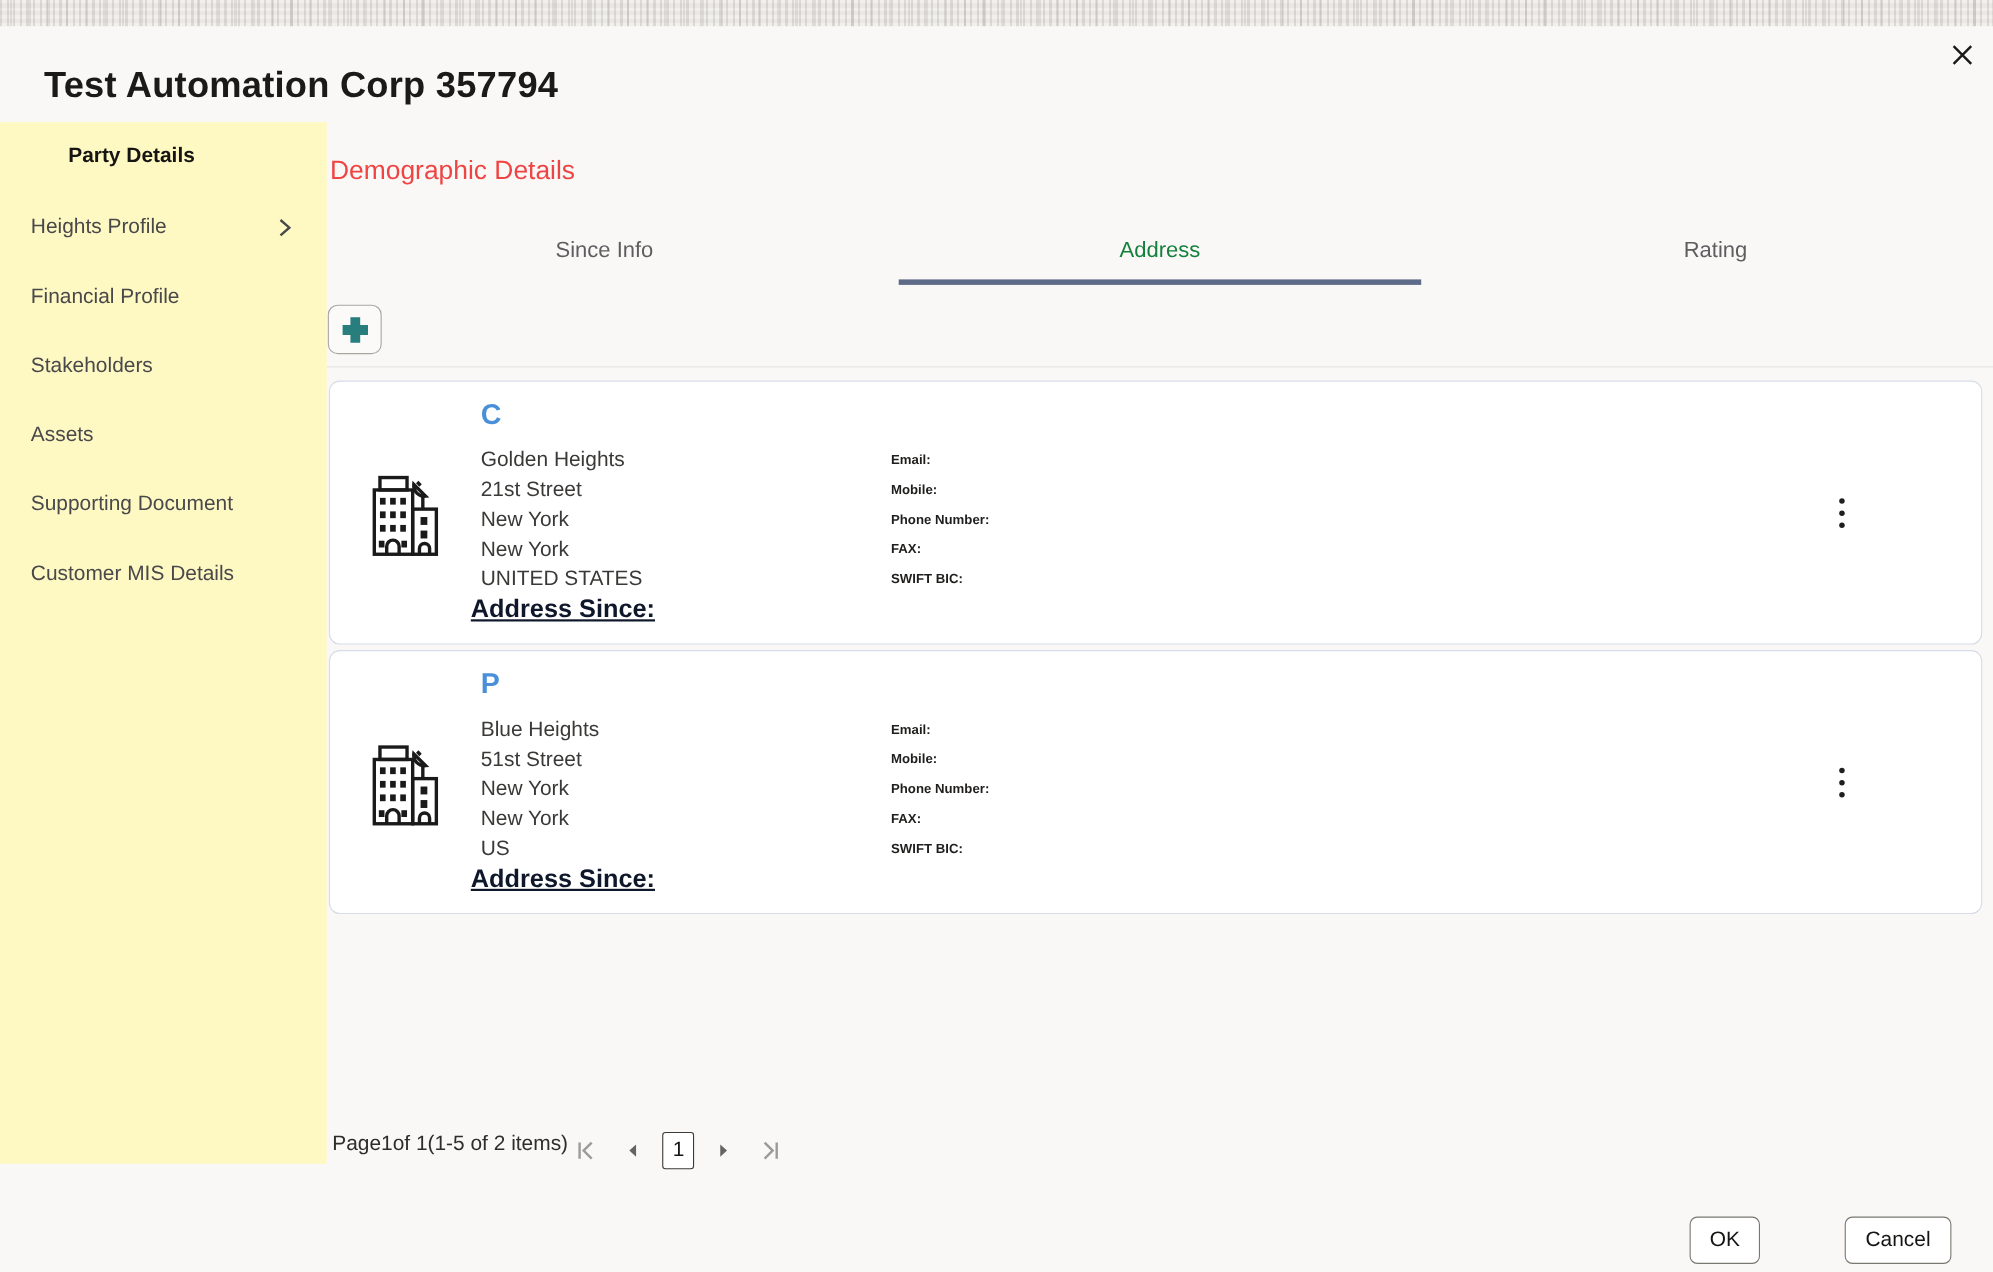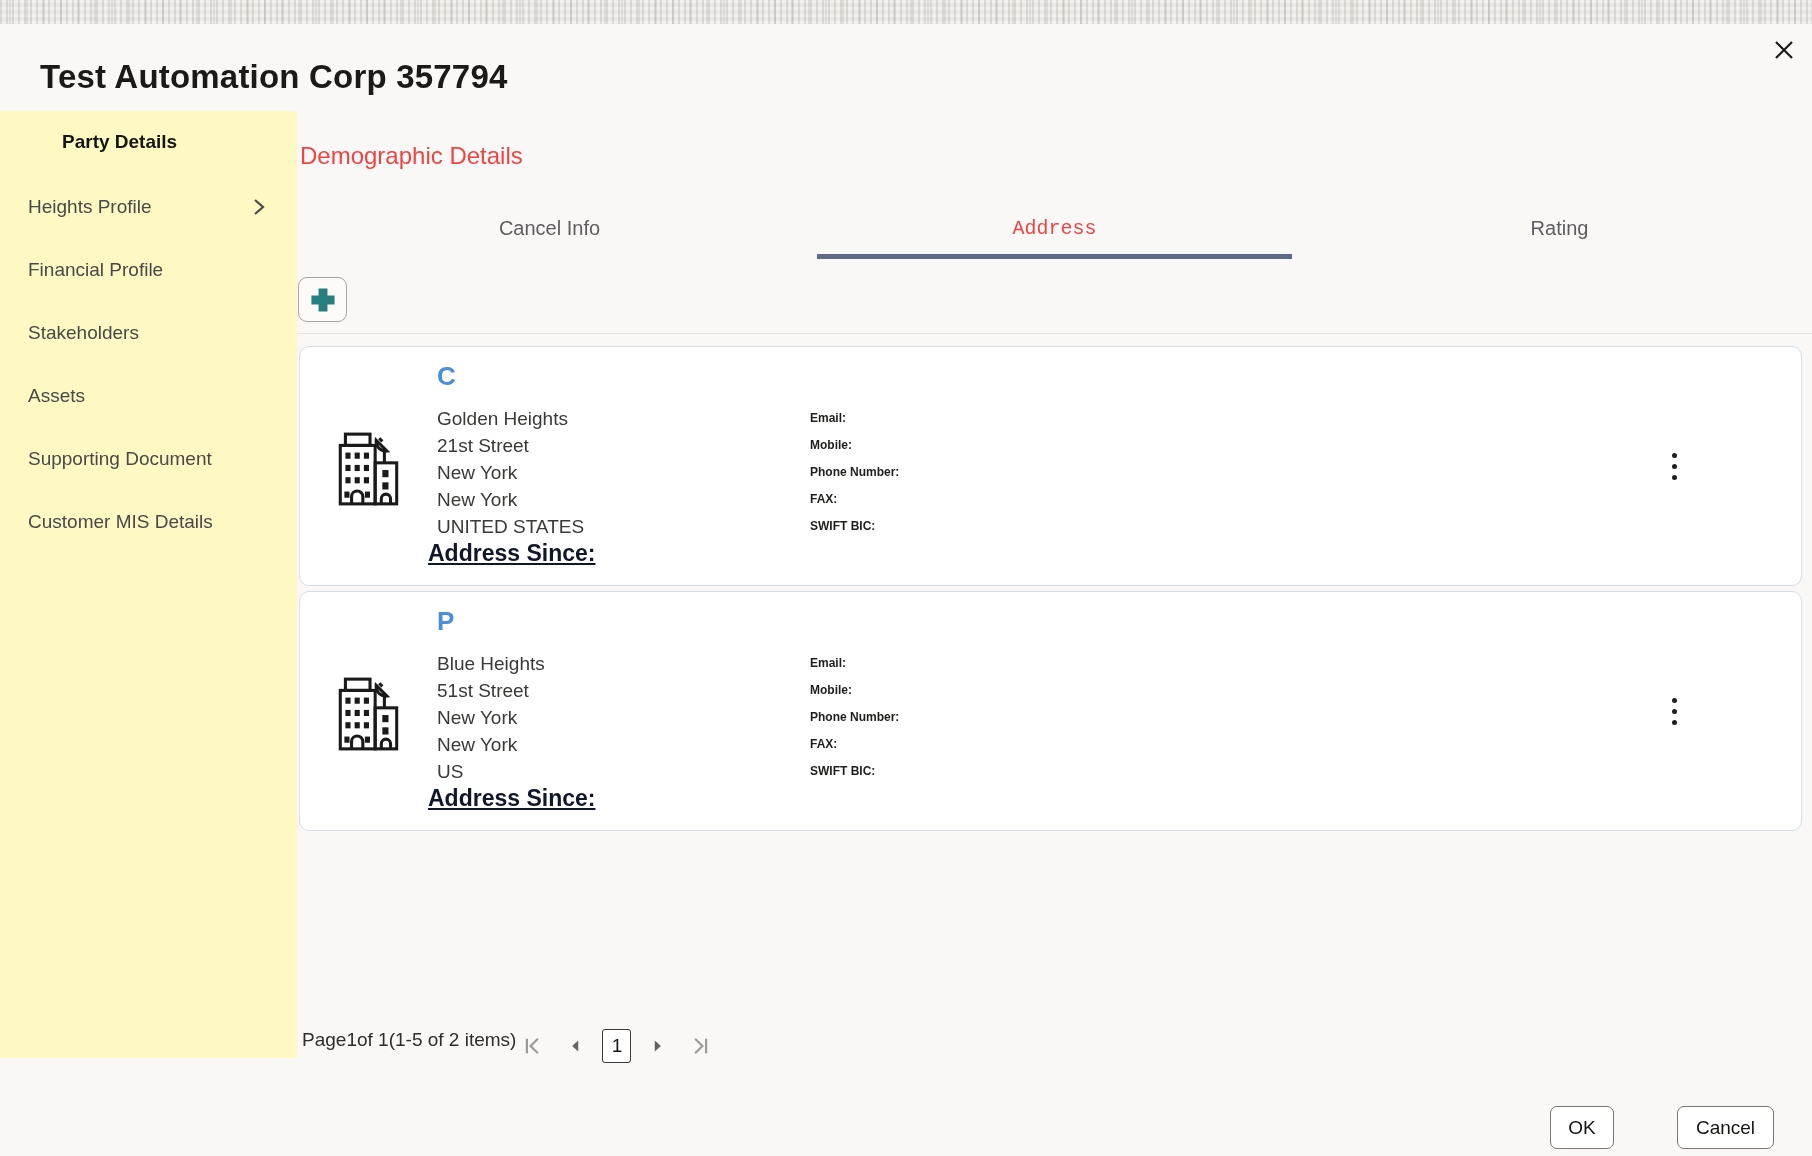--- a/index.html
+++ b/index.html
@@ -51,21 +51,21 @@
 
   
   .content { position:absolute; left:297px; top:87px; width:1515px; height:947px; }
   .page-title { position:absolute; left:3px; top:31px; font-size:24px; font-weight:500; color:#ef4444; }
 
   .tab-bar { position:absolute; left:0; top:98px; width:1515px; height:50px; display:flex; }
   .tab {
     flex:1; position:relative; display:flex; align-items:flex-start; justify-content:center;
     font-size:20px; color:#5e5d60; cursor:pointer; padding-top:8px;
   }
-  .tab.active { color:#ef4444;font-family:Liberation Mono, monospace; }
+  .tab.active { color:#15803d; }
   .tab .underline {
     position:absolute; bottom:0; left:3%; width:94%; height:5px; background:#5e6b88;
   }
 
   .add-btn {
     position:absolute; left:1px; top:166px; width:49px; height:45px;
     background:#fbfaf8; border:1px solid #a9a6a1; border-radius:9px; cursor:pointer;
     display:flex; align-items:center; justify-content:center;
   }
 
@@ -111,21 +111,21 @@
     margin-right:9px; cursor:pointer;
   }
 
   
   .footer-actions { position:absolute; left:0; top:1082px; width:1812px; height:44px; }
   .btn {
     position:absolute; top:0; height:43px; background:#ffffff; border:1px solid #7a7771;
     border-radius:7px; font-size:19px; color:#161513; cursor:pointer;
     font-family:"Liberation Sans","DejaVu Sans",sans-serif;
   }
-  .btn-ok { left:1536px; width:64px;margin-left:14px; }
+  .btn-ok { left:1536px; width:64px; }
   .btn-cancel { left:1677px; width:97px; }
 
   svg { display:block; }
 </style>
 </head>
 <body>
 
 <div class="screen">
   <div class="texture-strip"></div>
 
@@ -164,21 +164,21 @@
           <span>Customer MIS Details</span>
         </div>
       </div>
     </aside>
 
     <main class="content">
       <div class="page-title">Demographic Details</div>
 
       <div class="tab-bar">
         <div class="tab">
-          <span>Cancel Info</span>
+          <span>Since Info</span>
         </div>
         <div class="tab active">
           <span>Address</span>
           <div class="underline"></div>
         </div>
         <div class="tab">
           <span>Rating</span>
         </div>
       </div>
 

